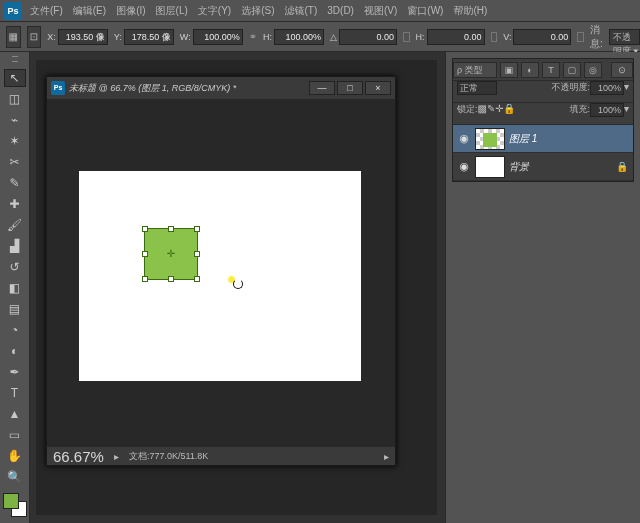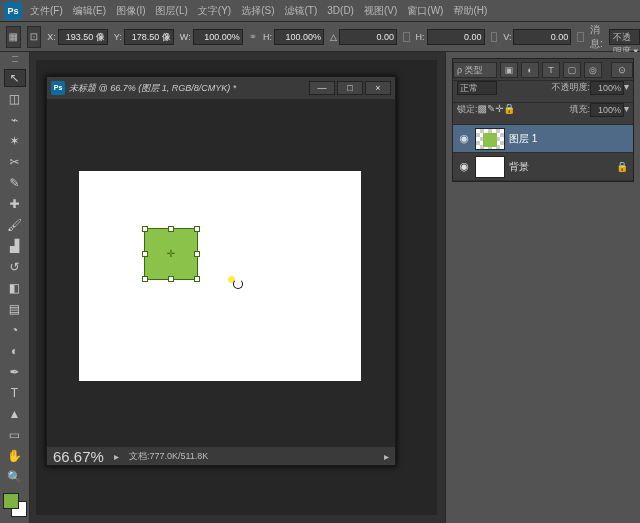--- a/index.html
+++ b/index.html
@@ -58,21 +58,21 @@
   .prow .lbl{font-size:9px}
   .prow .pv{width:34px;height:14px;background:#333;border:1px solid #222;font-size:9px;line-height:12px;text-align:right;padding-right:2px}
   .prow .lk{font-size:10px}
   .layers{background:#3d3d3d}
   .lrow{height:28px;display:flex;align-items:center;padding:0 4px;gap:4px;border-bottom:1px solid #2f2f2f}
   .lrow.sel{background:#4f6a87}
   .lrow .eye{width:14px;text-align:center;font-size:11px;color:#ddd}
   .lrow .thmb{width:30px;height:22px;border:1px solid #222;background:repeating-conic-gradient(#ccc 0 25%,#fff 0 50%) 0 0/8px 8px}
   .lrow .thmb.sq::after{content:"";display:block;width:14px;height:14px;background:#8bc34a;margin:4px auto 0}
   .lrow .thmb.white{background:#fff}
-  .lrow .lname{font-size:10px;color:#ddd;}
+  .lrow .lname{font-size:10px;color:#ddd;font-style:italic}
   .lrow.sel .lname{color:#fff}
   .lrow .lock{margin-left:auto;font-size:10px;color:#bbb}
 </style>
 </head>
 <body>
 
 <div class="menubar">
   <div class="ps-logo">Ps</div>
   <div class="mi">文件(F)</div>
   <div class="mi">编辑(E)</div>

